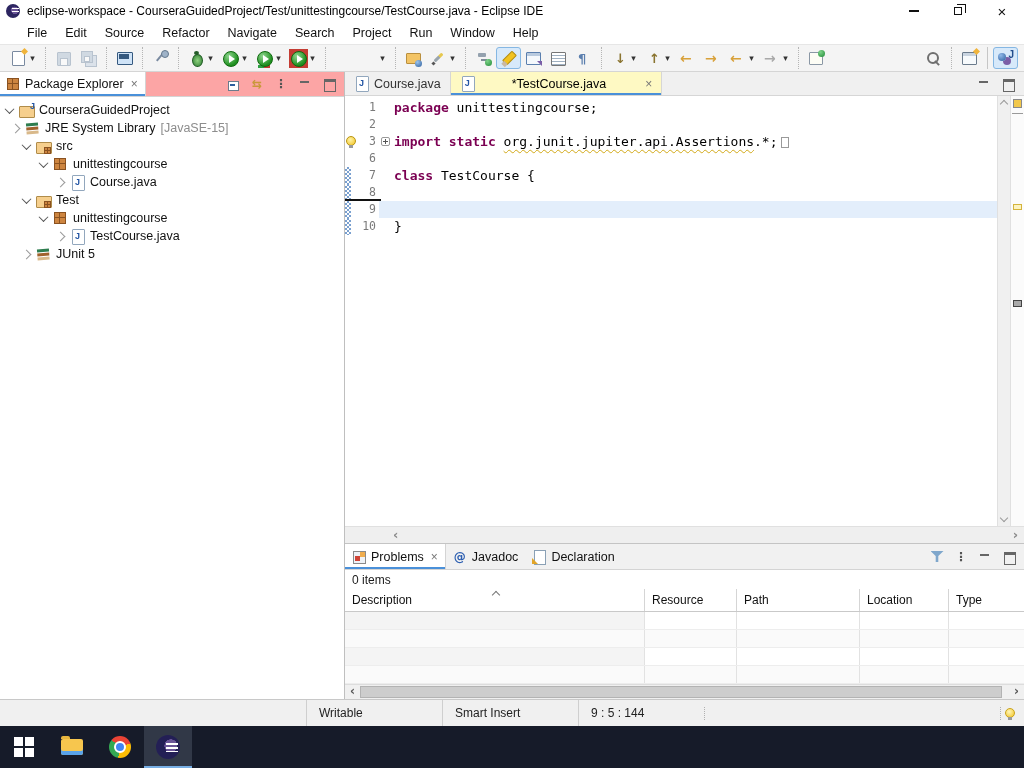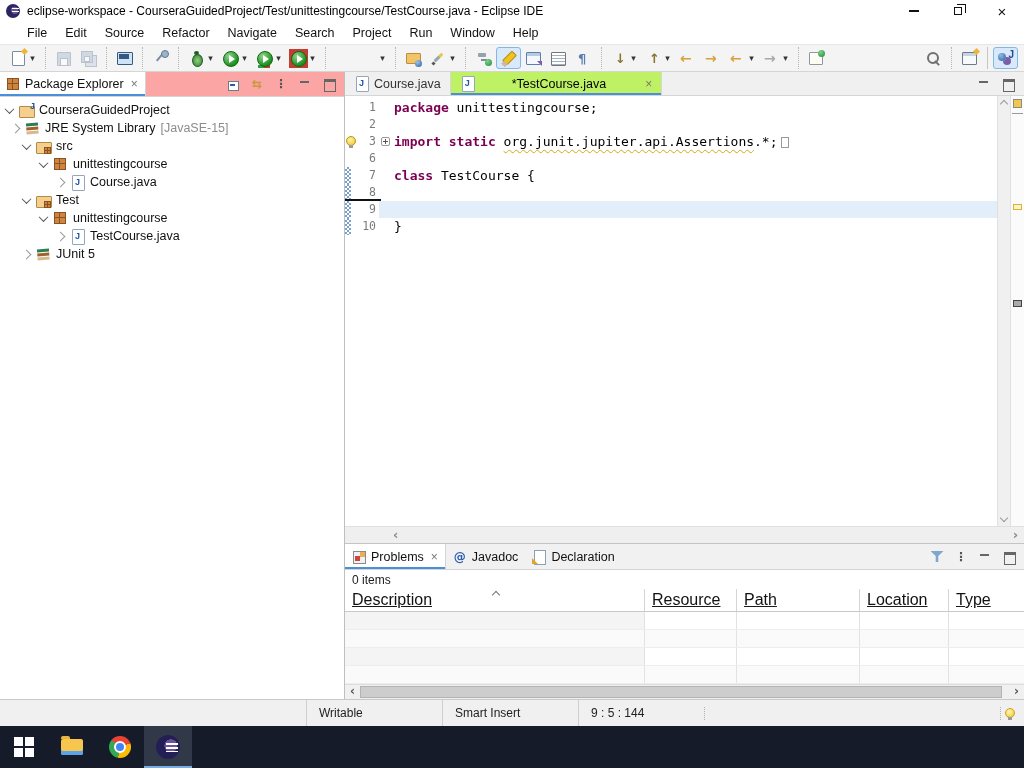--- a/index.html
+++ b/index.html
@@ -125,21 +125,21 @@
   .tsuffix { color:#8d8d8d; margin-left:5px; }
   .vticon { width:13px; height:13px; position:relative; }
   .vticon::before { content:''; position:absolute; left:0; top:0; width:12px; height:12px; background:#cd8540; box-shadow:inset 0 0 0 1px #8a5220; background-image:linear-gradient(to right,transparent 5px,#8a5220 5px,#8a5220 6px,transparent 6px),linear-gradient(to bottom,transparent 5px,#8a5220 5px,#8a5220 6px,transparent 6px); }
 
   
   .rightcol { flex:1; display:flex; flex-direction:column; background:#fff; min-width:0; }
 
   
   .etabs { height:24px; background:#f0f0f0; border-bottom:1px solid #d6d6d6; display:flex; align-items:stretch; flex:0 0 auto; }
   .etab { display:flex; align-items:center; gap:5px; padding:0 9px; font-size:12.5px; color:#333; border-right:1px solid #d6d6d6; }
-  .etab.active { background:#bef264; color:#000; box-shadow:inset 0 -2px 0 #4a90d9;gap:37px; }
+  .etab.active { background:#fef9c3; color:#000; box-shadow:inset 0 -2px 0 #4a90d9;gap:37px; }
   .etab .ticon { margin-right:0; }
   .eticons { margin-left:auto; display:flex; align-items:center; gap:4px; padding-right:6px; }
 
   
   .ebody { height:430px; display:flex; flex:0 0 auto; background:#fff; position:relative; }
   .ecode { flex:1; min-width:0; padding-top:3px; font-family:"DejaVu Sans Mono",monospace; font-size:13px; overflow:hidden; }
   .cl { display:flex; height:17px; position:relative; align-items:stretch; }
   .gut { width:13px; flex:0 0 auto; position:relative; }
   .gut.diff::before { content:''; position:absolute; left:0; top:0; bottom:0; width:6px;
     background:repeating-conic-gradient(#7aa0cf 0 25%, #fff 0 50%); background-size:4px 4px; }
@@ -177,21 +177,21 @@
   .bphead { height:26px; background:#f1f1f1; border-bottom:1px solid #d4d4d4; display:flex; align-items:stretch; flex:0 0 auto; }
   .bi { width:14px; height:14px; position:relative; display:inline-block; flex:0 0 auto; }
   .bi::before, .bi::after { content:''; position:absolute; }
   .bi-problems::before { left:1px; top:1px; width:11px; height:11px; border:1px solid #8a8a8a; background:#eef2f7; }
   .bi-problems::after { left:3px; top:6px; width:5px; height:5px; background:#d04437; box-shadow:5px -4px 0 0 #f0ad4e; }
   .bi-javadoc::before { content:'@'; left:1px; top:0; color:#2a5db0; font:bold 12px/14px "DejaVu Sans",sans-serif; }
   .bi-declaration::before { left:2px; top:0; width:10px; height:13px; background:#fff; border:1px solid #8aa0b5; }
   .bi-declaration::after { left:0; bottom:0; border-bottom:6px solid #e2a528; border-right:6px solid transparent; }
   .items-row { height:19px; display:flex; align-items:center; padding-left:7px; font-size:12px; background:#fff; flex:0 0 auto; }
 
-  .ptable { flex:1; display:flex; flex-direction:column; min-height:0; font-size:16px;text-decoration:underline; }
+  .ptable { flex:1; display:flex; flex-direction:column; min-height:0; font-size:12px; }
   .phead { height:23px; display:flex; border-bottom:1px solid #c9c9c9; flex:0 0 auto; }
   .pcol { position:relative; display:flex; align-items:center; padding-left:7px; border-right:1px solid #d5d5d5; color:#111; }
   .pcol:nth-child(1) { width:300px; }
   .pcol:nth-child(2) { width:92px; }
   .pcol:nth-child(3) { width:123px; }
   .pcol:nth-child(4) { width:89px; }
   .pcol:nth-child(5) { flex:1; border-right:none; }
   .pcol:first-child::after { content:''; position:absolute; top:3px; left:148px; width:5px; height:5px; border-left:1px solid #777; border-top:1px solid #777; transform:rotate(45deg); }
   .prow { height:18px; display:flex; border-bottom:1px solid #ededed; }
   .pcell { border-right:1px solid #e2e2e2; }

